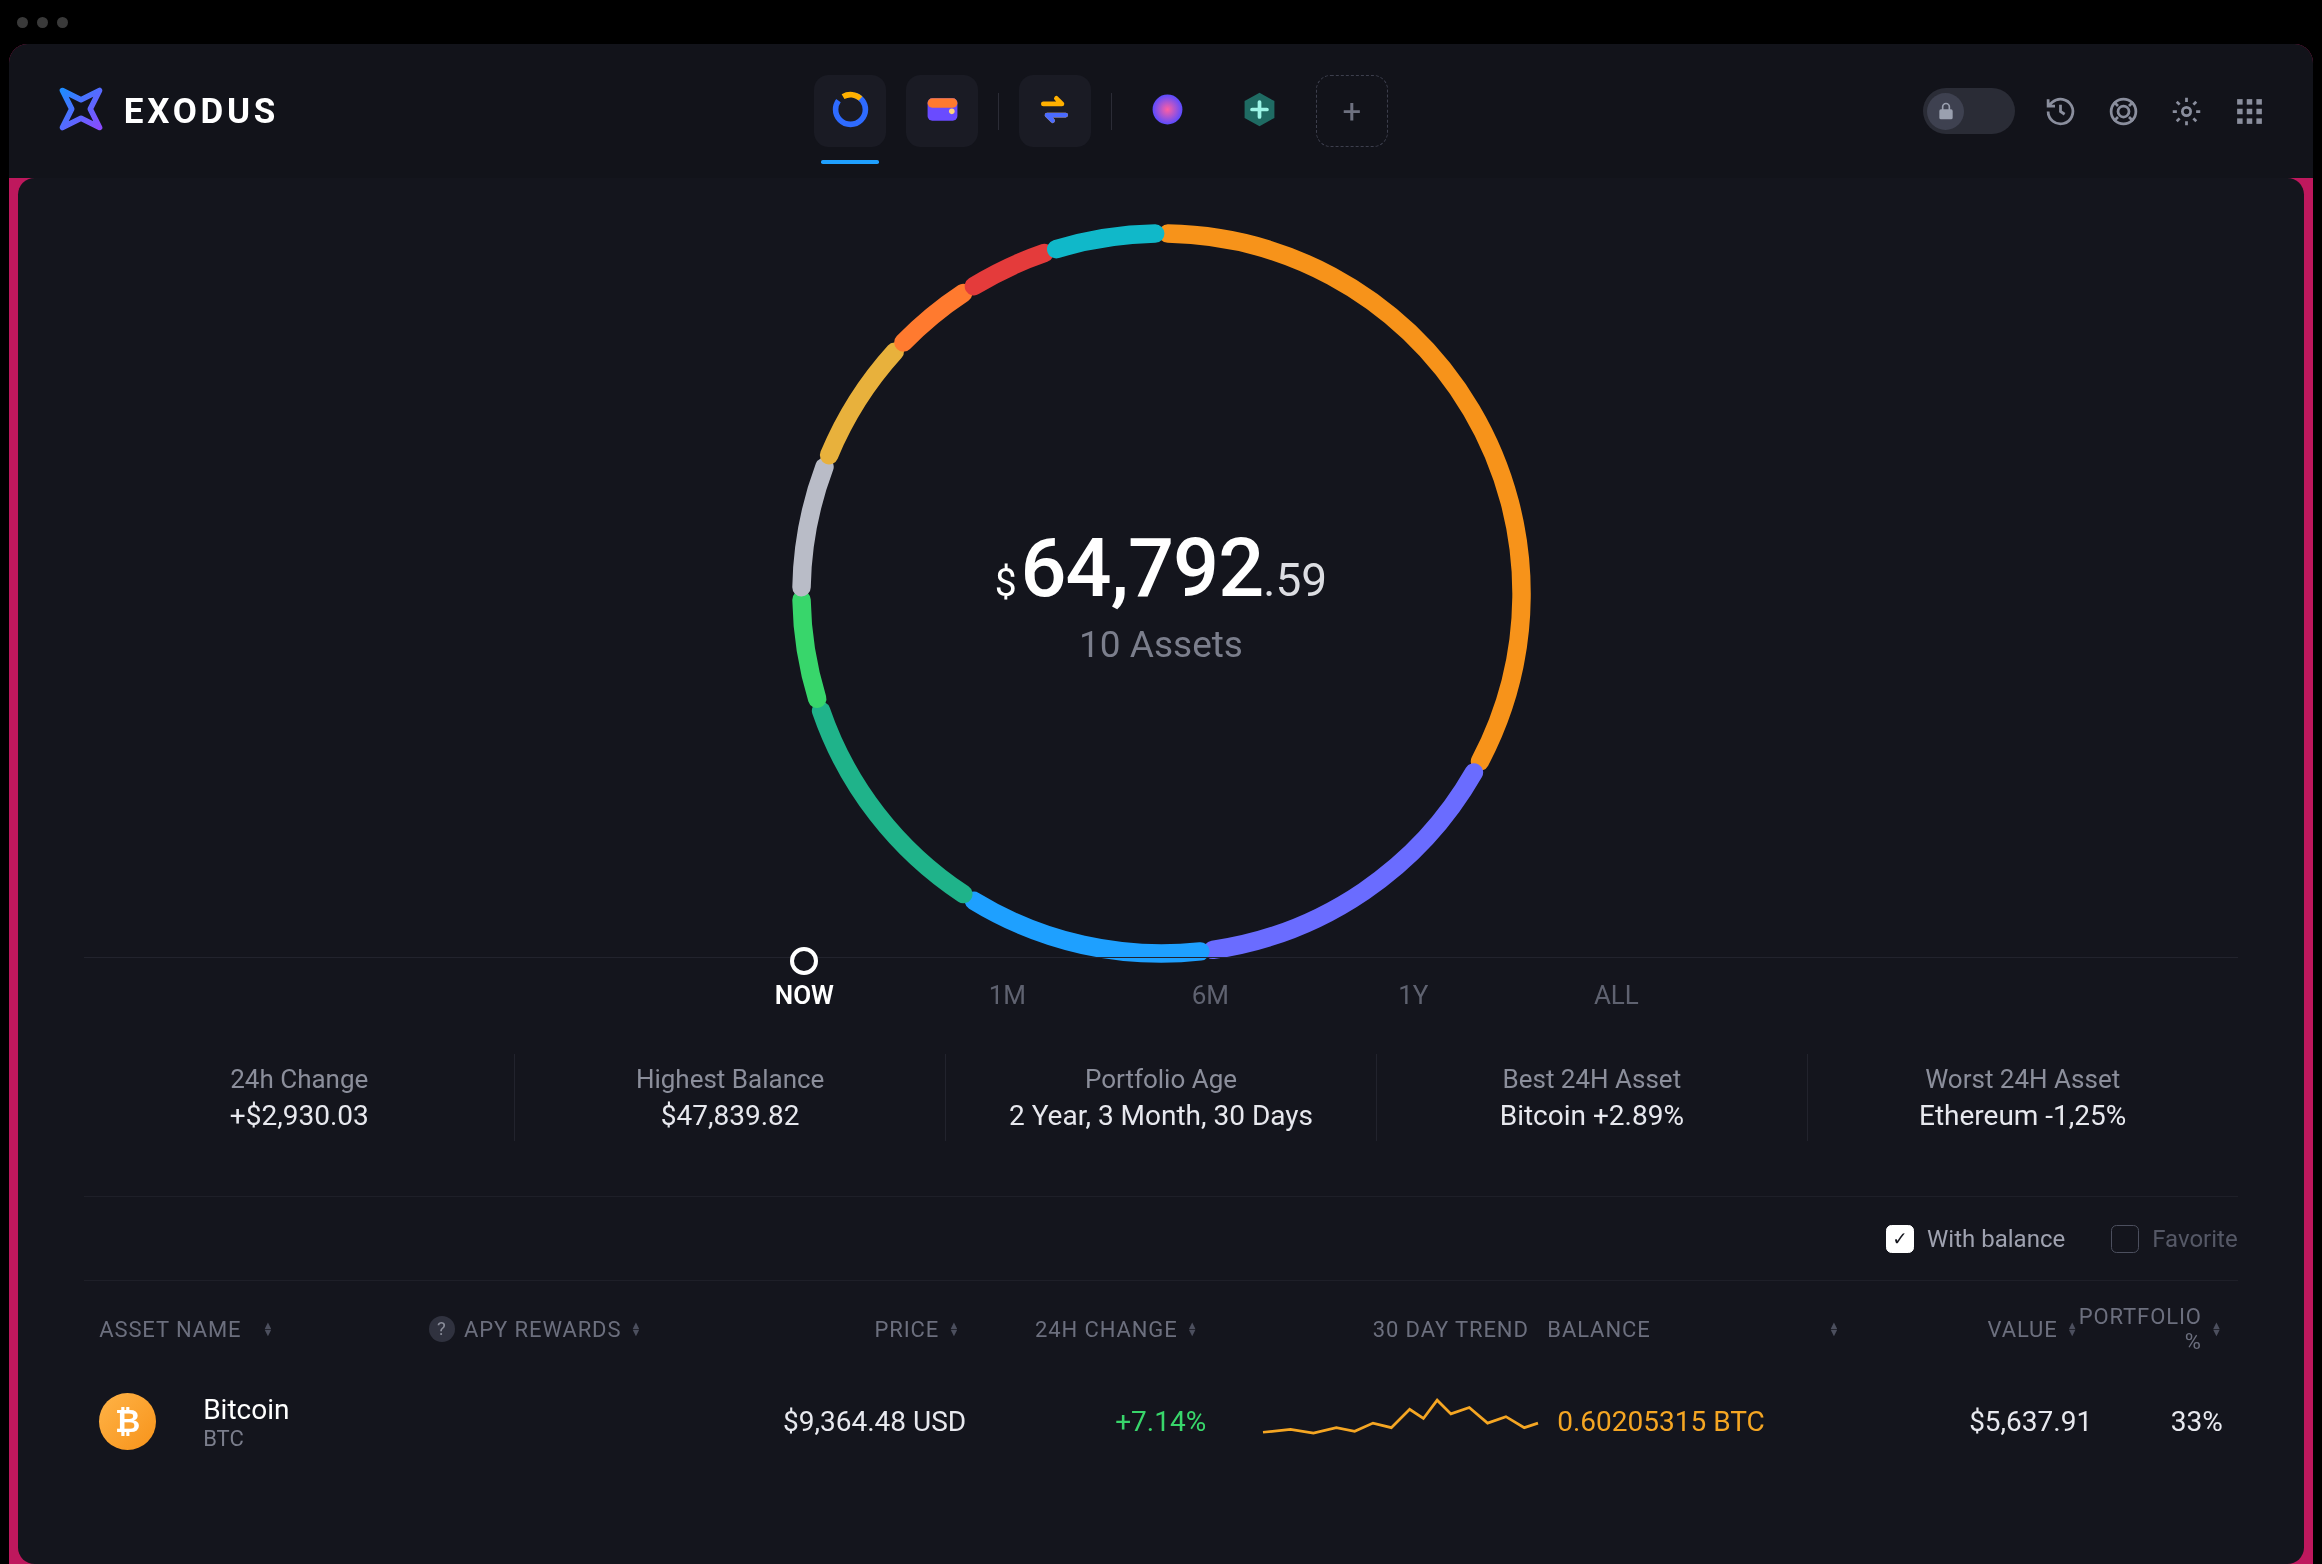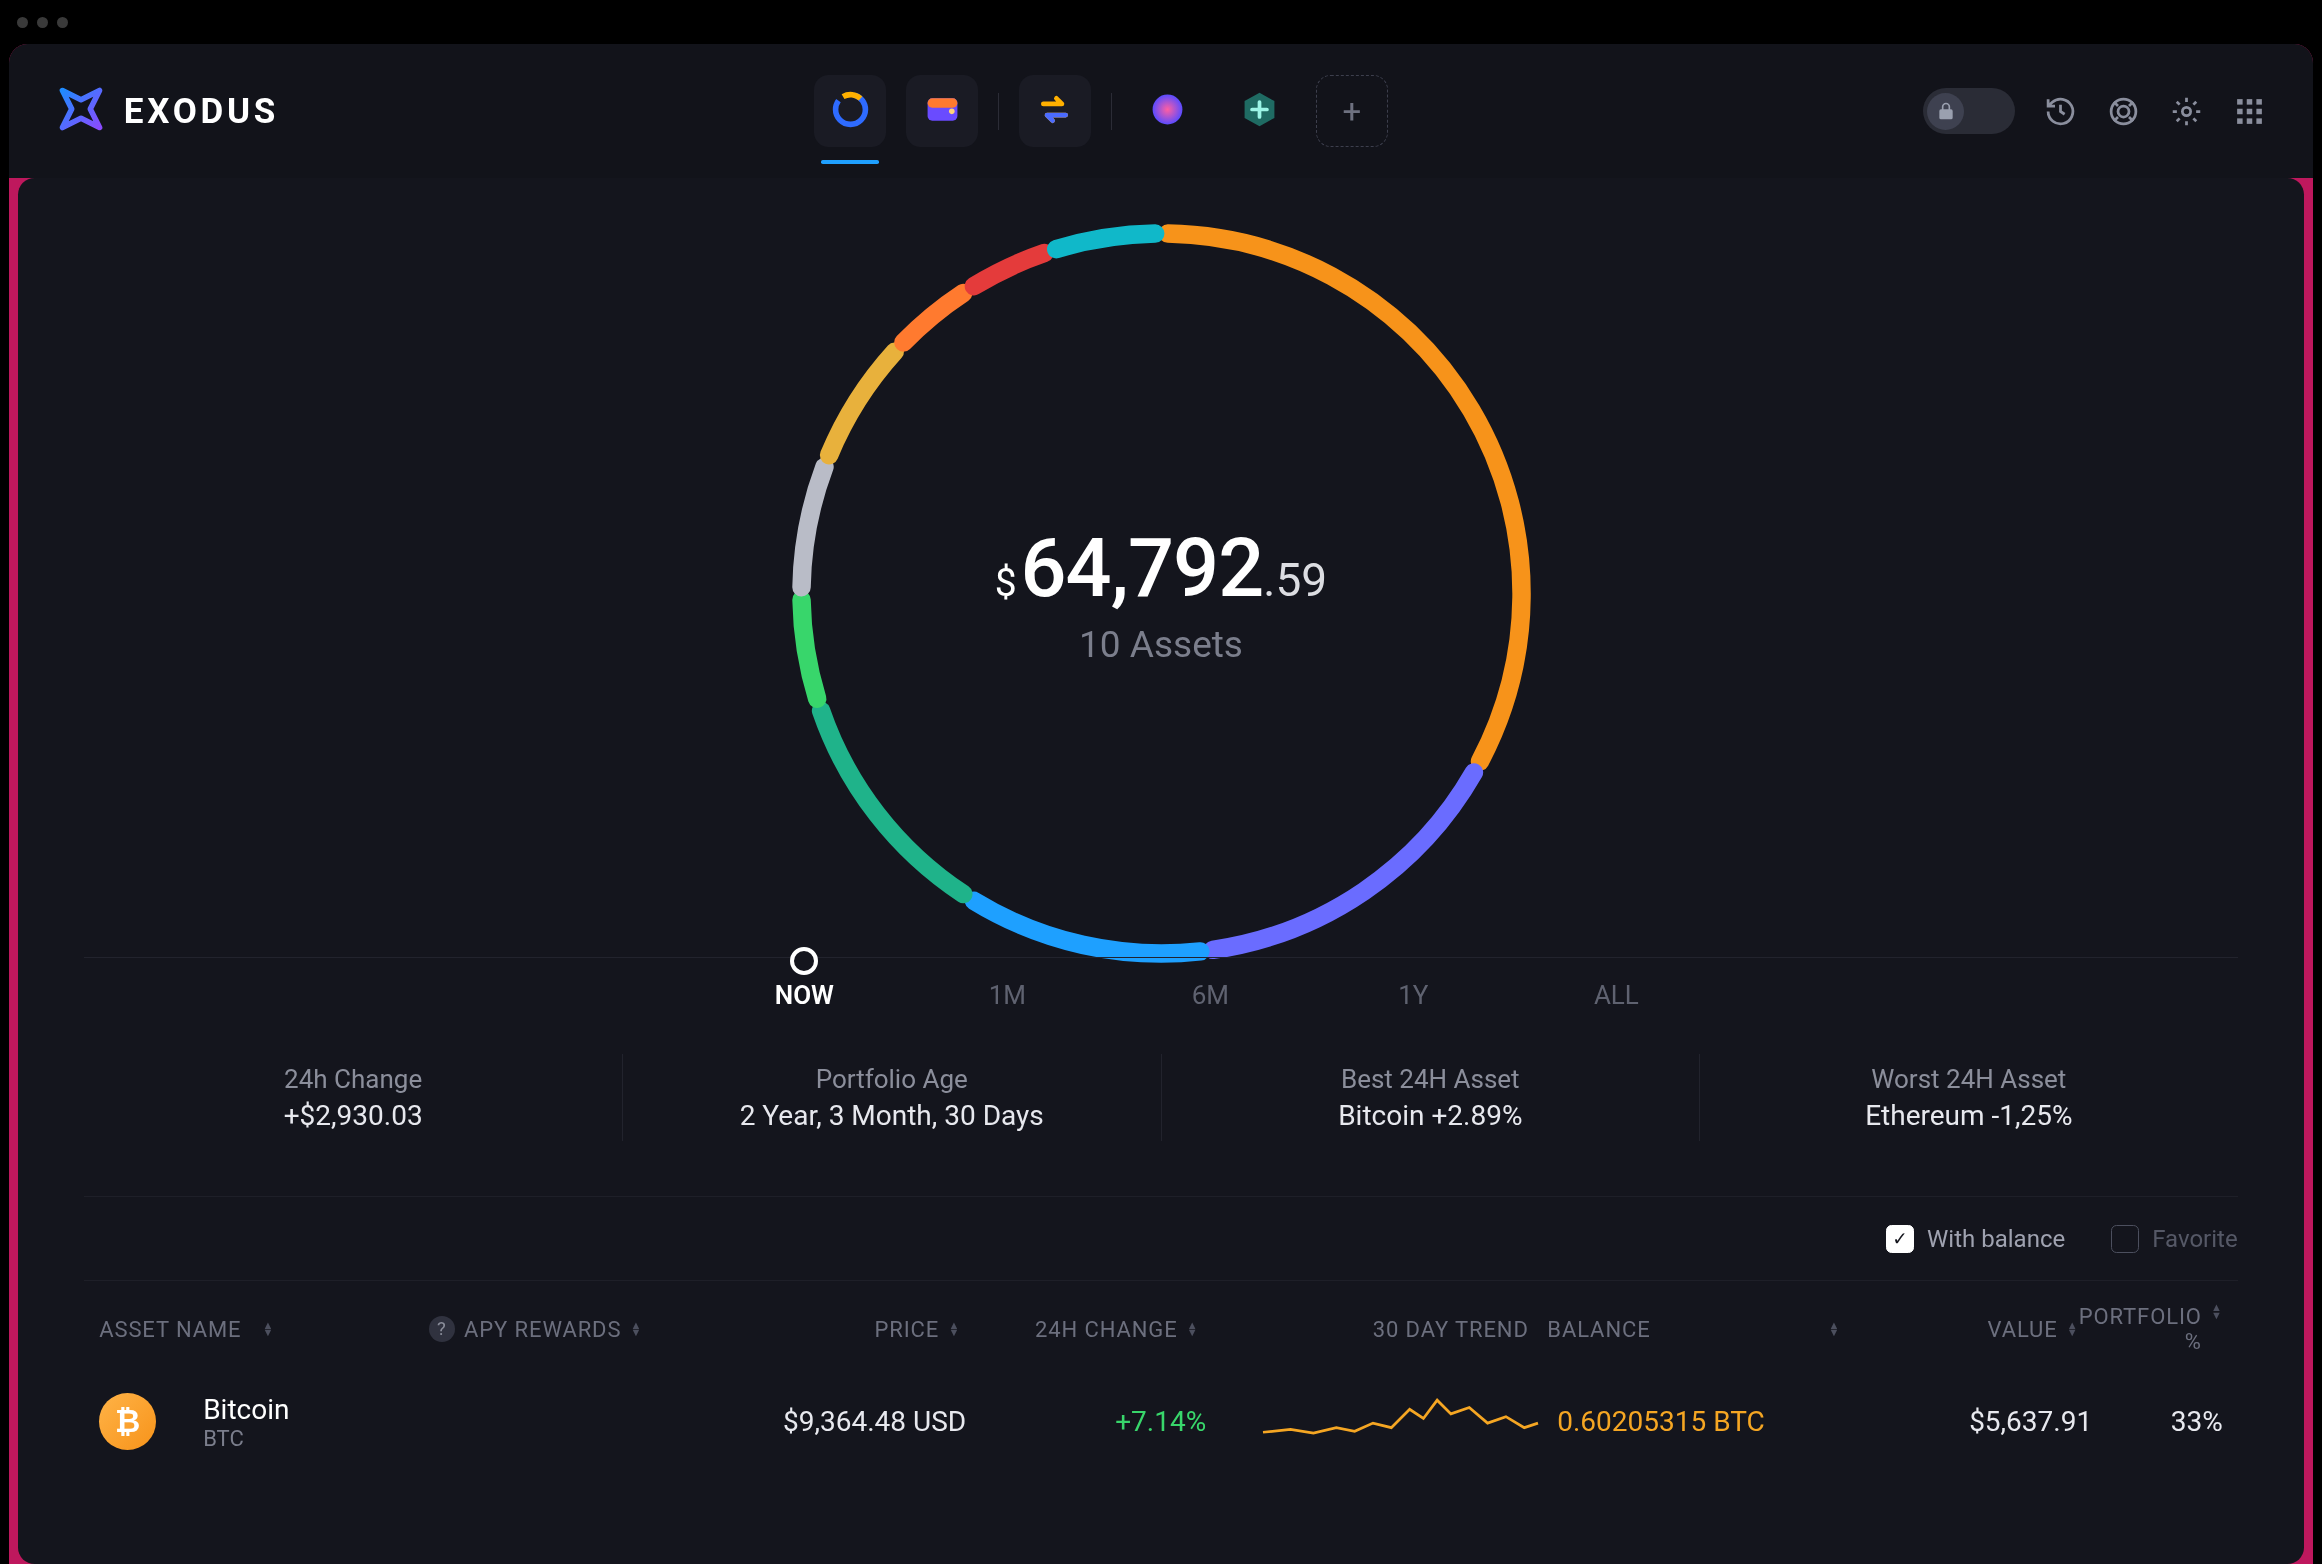--- a/index.html
+++ b/index.html
@@ -154,21 +154,21 @@
     padding: 0 14.8px; margin: 11px 66px 0 66px;
     color: #6c6f7e; font-size: 22px; letter-spacing: 0.9px;
   }
   .col-asset { width: 332px; display:flex; align-items:center; gap:21px;}
   .col-apy   { width: 258px; display:flex; align-items:center; gap:9.2px;}
   .col-price { width: 277px; text-align: right; display:flex; justify-content:flex-end; align-items:center; gap:9.2px;}
   .col-chg   { width: 240px; text-align: right; display:flex; justify-content:flex-end; align-items:center; gap:9.2px;}
   .col-trend { width: 351px; text-align: right; padding-right: 18.5px;}
   .col-bal   { width: 295px; text-align: right; display:flex; justify-content:space-between; align-items:center; gap:24px;}
   .col-val   { width: 240px; text-align: right; display:flex; justify-content:flex-end; align-items:center; gap:9.2px;}
-  .col-pct   { flex: 1; text-align: right; display:flex; justify-content:flex-end; gap:9.2px;}
+  .col-pct   { flex: 1; text-align: right; display:flex; justify-content:flex-end; align-items:center; gap:9.2px;}
 
   .sort-arrows { display:inline-flex; flex-direction:column; line-height:7.4px; font-size:11px; color:#4c4f5e;}
   .help-badge { width:26px; height:26px; border-radius:50%; background:#30323f; color:#8b8e9b; display:inline-flex; align-items:center; justify-content:center; font-size:18.5px;}
 
   .asset-row {
     display: flex; align-items: center; height: 111px;
     padding: 0 14.8px; margin: 0 66px;
     font-size: 28px;
     cursor: pointer;
   }
@@ -350,20 +350,24 @@
           <div class="tl-item">ALL</div>
         </div>
     </div>
 
     <div class="stats-row" id="stats-row">
         <div class="stat">
           <div class="stat-label">24h Change</div>
                    <div class="stat-value">+$2,930.03</div>
         </div>
         <div class="stat">
+          <div class="stat-label">Highest Balance</div>
+                   <div class="stat-value">$47,839.82</div>
+        </div>
+        <div class="stat">
           <div class="stat-label">Portfolio Age</div>
                    <div class="stat-value">2 Year, 3 Month, 30 Days</div>
         </div>
         <div class="stat">
           <div class="stat-label">Best 24H Asset</div>
                    <div class="stat-value">Bitcoin +2.89%</div>
         </div>
         <div class="stat">
           <div class="stat-label">Worst 24H Asset</div>
                    <div class="stat-value">Ethereum -1,25%</div>

